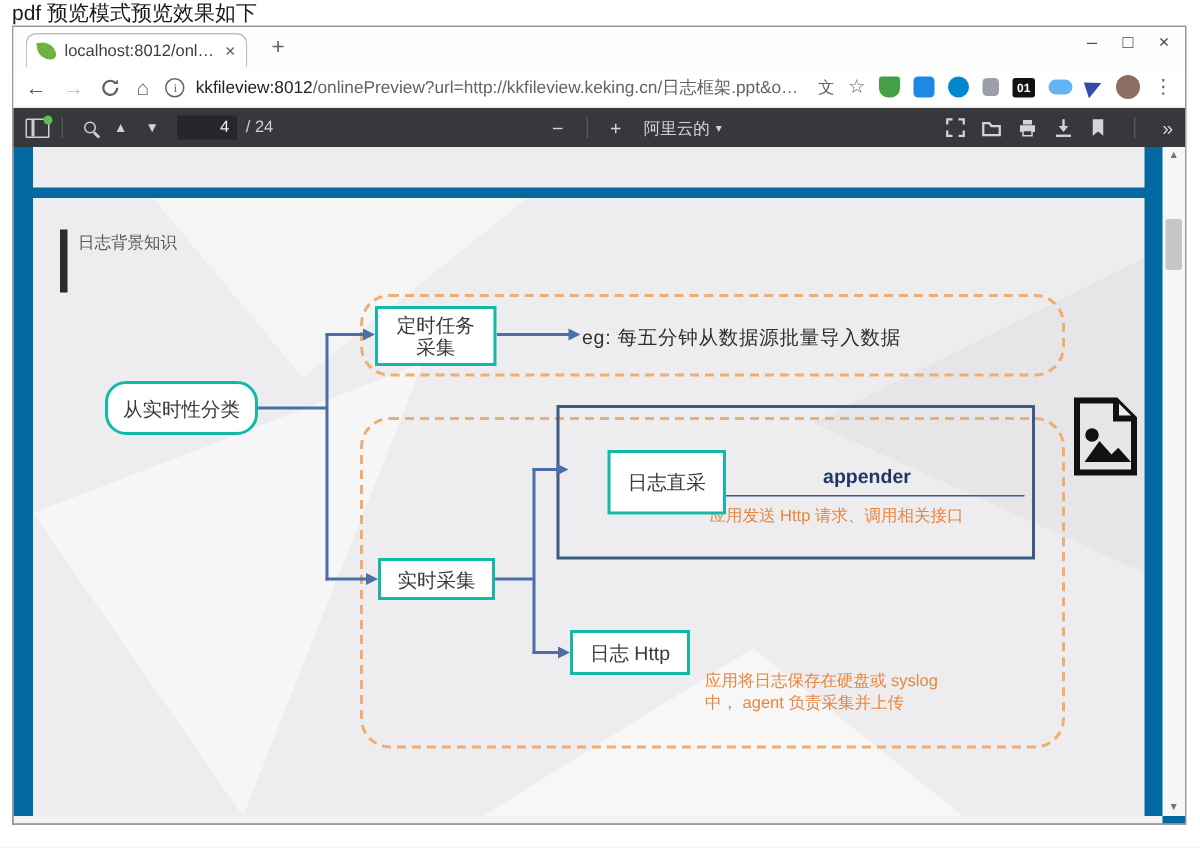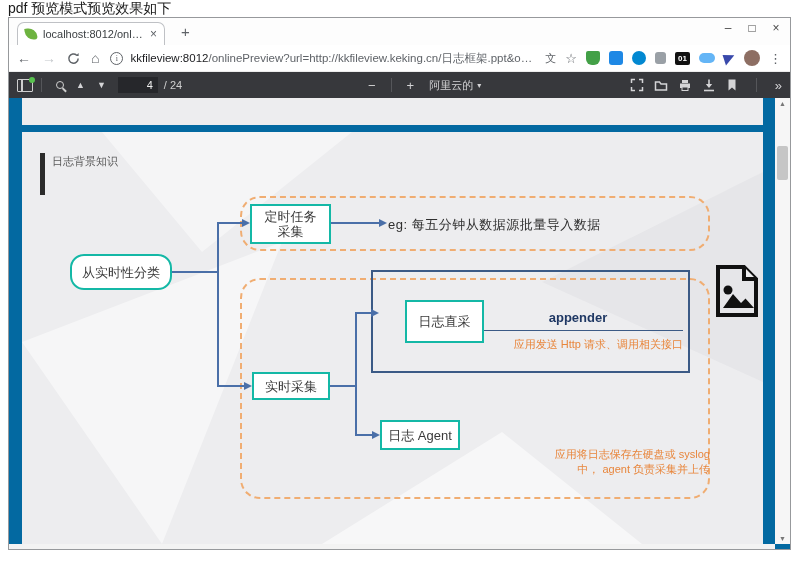--- a/index.html
+++ b/index.html
@@ -88,21 +88,21 @@
   .obox { position:absolute; border:2px solid #14b8a6; background:#fff; display:flex;
           align-items:center; justify-content:center; text-align:center;
           font-size:13px; color:#3a3a3a; line-height:15px; }
   .dashgrp { position:absolute; border:2px dashed #f0ad72; border-radius:20px; }
   .bluerect { position:absolute; border:2px solid #3b5a86; }
   .cline { position:absolute; background:#4a6fa8; }
   .arr { position:absolute; width:0; height:0; border-top:4px solid transparent;
          border-bottom:4px solid transparent; border-left:8px solid #4a6fa8; }
   .egtext { position:absolute; font-size:13px; color:#2f2f2f; letter-spacing:0.5px; }
   .navyt { color:#1f3864; font-weight:bold; font-size:13px; text-align:center; }
-  .orangen { color:#e8863c; font-size:11px; text-align:right; line-height:15px; }
+  .orangen { color:#e8863c; font-size:11px; text-align:left; line-height:15px; }
   .directcol { position:absolute; left:100px; top:20px; width:210px; }
   .directcol .tt { line-height:17px; }
   .directcol .sep { border-bottom:1px solid #3b5a86; margin-top:4px; }
   .directcol .nn { margin-top:6px; }
   .elk { position:absolute; left:448px; top:291px; width:240px; }
   .elk span { border-bottom:1px solid #1f3864; padding-bottom:3px; }
   .agentnote { position:absolute; left:448px; top:315px; width:240px; }
 </style>
 </head>
 <body>
@@ -238,21 +238,21 @@
       <div class="cline" style="left:333px;top:302px;width:18px;height:2px;"></div>
       <div class="arr" style="left:350px;top:299px;"></div>
 
       <div class="obox" style="left:48px;top:122px;width:102px;height:36px;border-radius:14px;">从实时性分类</div>
       <div class="obox" style="left:228px;top:72px;width:81px;height:40px;">
         <span><span>定时任务</span><br>
         <span>采集</span></span>
       </div>
       <div class="obox" style="left:230px;top:240px;width:78px;height:28px;">实时采集</div>
       <div class="obox" style="left:357px;top:168px;width:79px;height:43px;margin-left:26px;">日志直采</div>
-      <div class="obox" style="left:358px;top:288px;width:80px;height:30px;">日志 Agent</div>
+      <div class="obox" style="left:358px;top:288px;width:80px;height:30px;">日志 Http</div>
 
       <div class="egtext" style="left:366px;top:84px;">eg: 每五分钟从数据源批量导入数据</div>
       <div class="agentnote orangen">
         <span>应用将日志保存在硬盘或 syslog</span><br>
         <span>中， agent 负责采集并上传</span>
       </div>
 
       <svg style="position:absolute;left:692px;top:132px;" width="46" height="54" viewBox="0 0 46 54">
         <path d="M4 3h26l12 12v36H4z" fill="none" stroke="#111" stroke-width="4"></path>
         <path d="M30 3v12h12" fill="#ededef" stroke="#111" stroke-width="4"></path>

